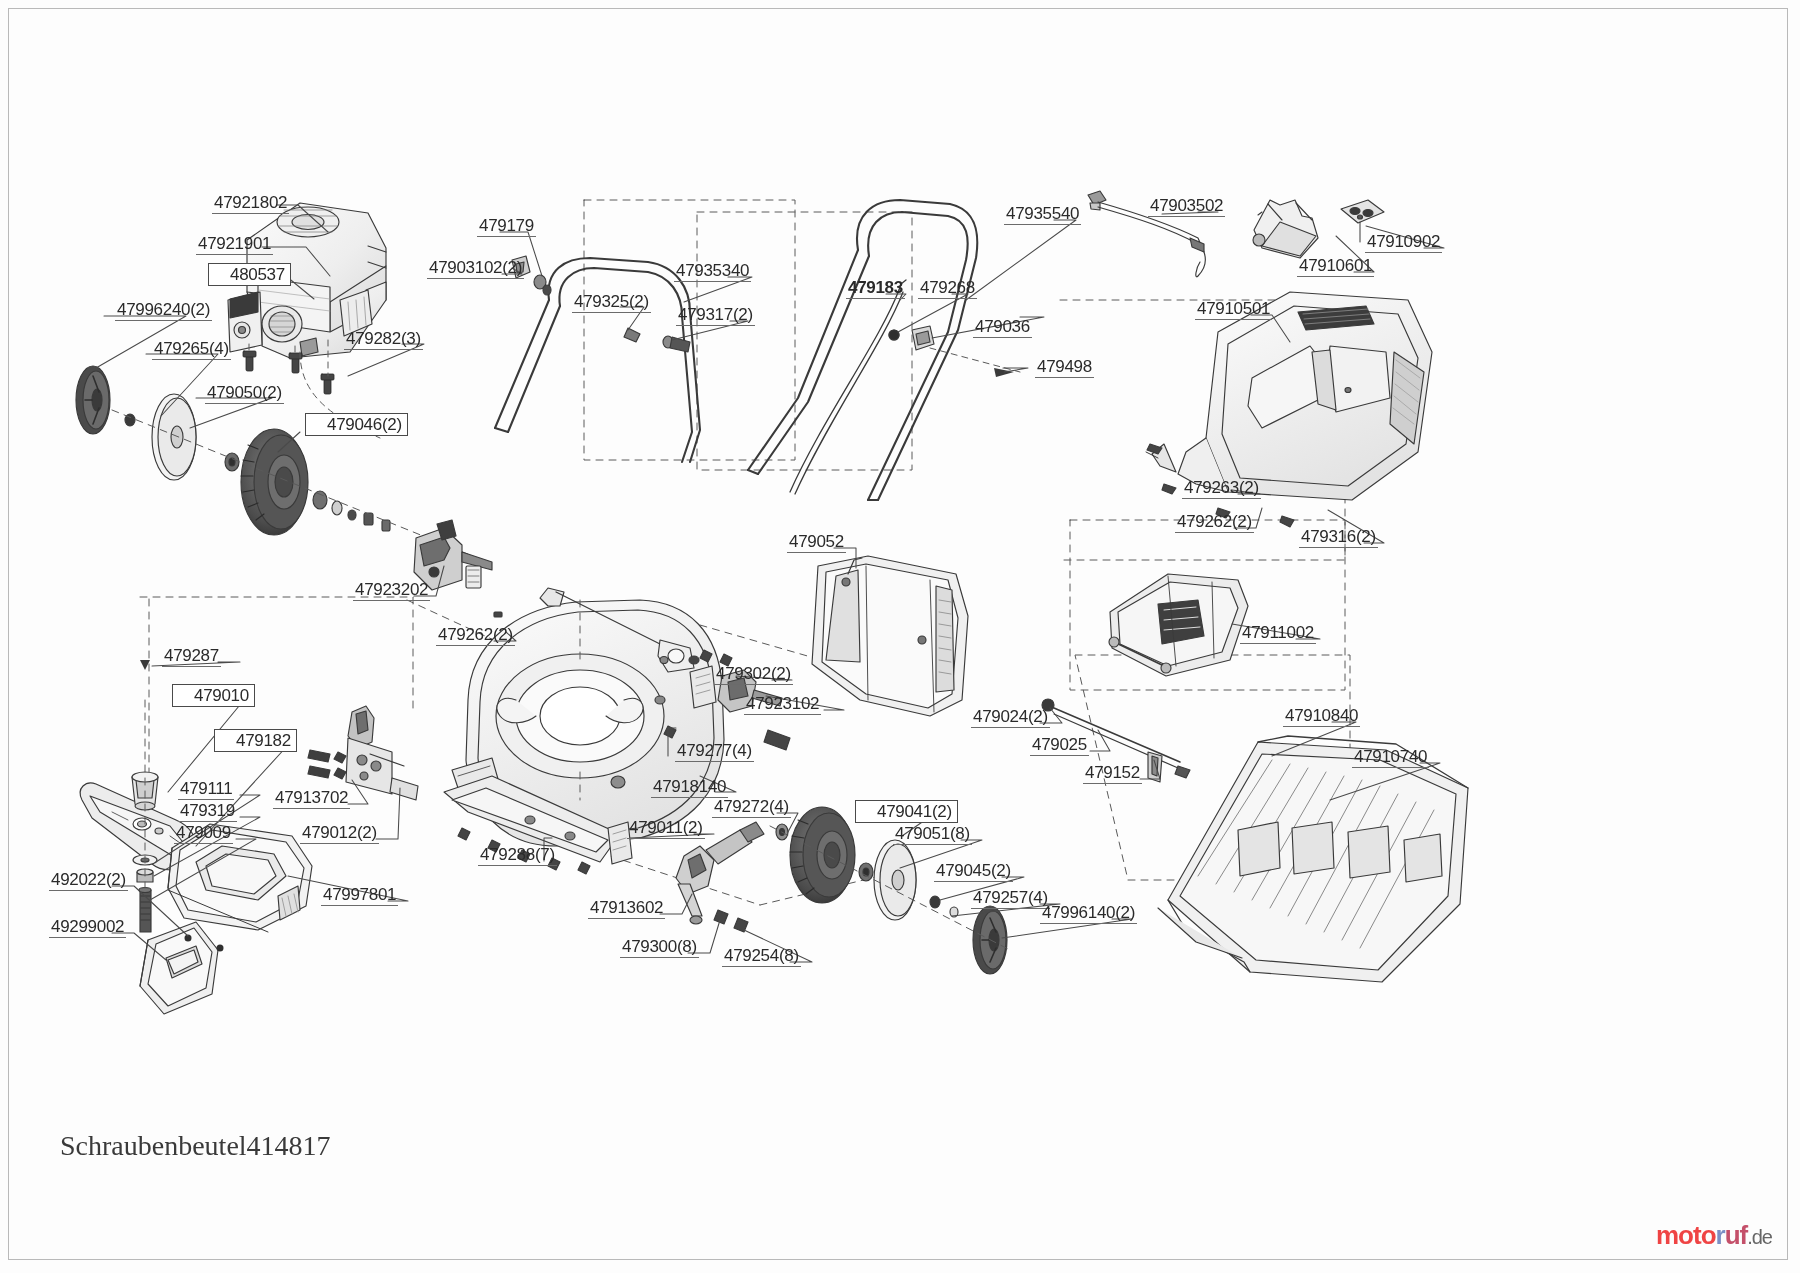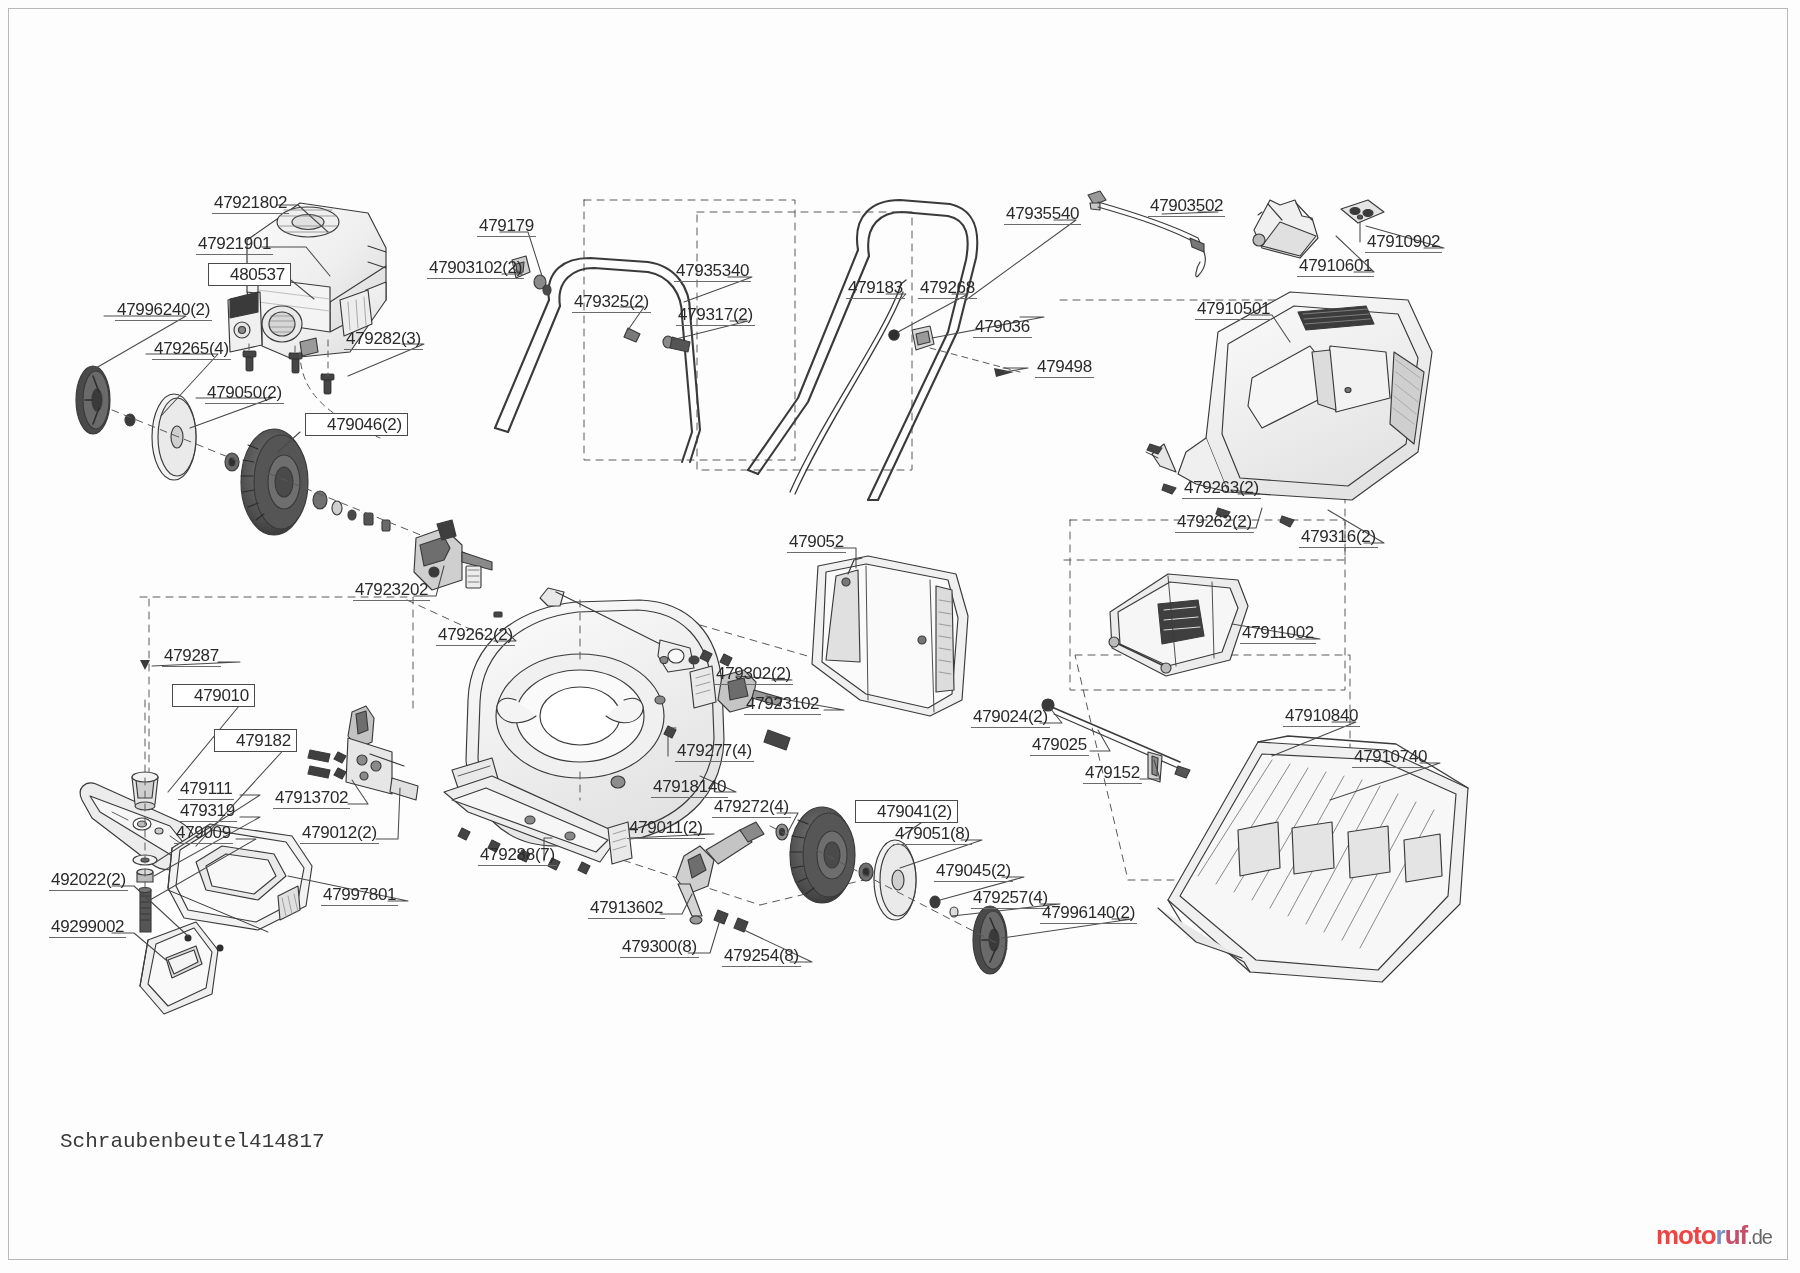--- a/index.html
+++ b/index.html
@@ -3,21 +3,21 @@
 <meta charset="utf-8">
 <style>
   html,body{margin:0;padding:0;background:#ffffff;}
   body{width:1800px;height:1273px;font-family:"Liberation Sans",sans-serif;overflow:hidden;}
   #stage{position:relative;width:1800px;height:1273px;background:#fdfdfd;}
   #frame{position:absolute;left:8px;top:8px;width:1780px;height:1252px;border:1px solid #b9b9b9;box-sizing:border-box;}
   svg.art{position:absolute;left:0;top:0;width:1800px;height:1273px;overflow:visible;}
   .lbl{position:absolute;font-family:"Liberation Sans",sans-serif;font-size:17px;color:#2a2a2a;letter-spacing:-0.3px;white-space:nowrap;
        border-bottom:1.3px solid #6b6b6b;padding:0 2px 1px 2px;line-height:19px;}
   .lbl.boxed{border:1.3px solid #4a4a4a;padding:1px 5px 1px 21px;background:#ffffff;}
-  .plain{position:absolute;font-family:Liberation Mono, monospace;font-size:21px;color:#3a3a3a;white-space:nowrap;border:none;}
+  .plain{position:absolute;font-family:Liberation Serif, serif;font-size:28px;color:#3a3a3a;white-space:nowrap;border:none;}
   .wm{position:absolute;right:28px;bottom:22px;font-family:"Liberation Sans",sans-serif;font-size:26px;letter-spacing:-1px;}
   .wm .a{color:#ef4444;font-weight:bold;}
   .wm .b{color:#7b8fc4;font-weight:bold;}
   .wm .c{color:#c4506a;font-weight:bold;}
   .wm .d{color:#666;font-weight:normal;font-size:20px;}
 </style>
 </head>
 <body>
 
 <div id="stage">
@@ -539,21 +539,21 @@
       <div class="lbl" style="left: 115px; top: 300px;">47996240(2)</div>
       <div class="lbl" style="left: 152px; top: 339px;">479265(4)</div>
       <div class="lbl" style="left: 205px; top: 383px;">479050(2)</div>
       <div class="lbl boxed" style="left: 305px; top: 413px;">479046(2)</div>
       <div class="lbl" style="left: 344px; top: 329px;">479282(3)</div>
       <div class="lbl" style="left: 477px; top: 216px;">479179</div>
       <div class="lbl" style="left: 427px; top: 258px;">47903102(2)</div>
       <div class="lbl" style="left: 572px; top: 292px;">479325(2)</div>
       <div class="lbl" style="left: 674px; top: 261px;">47935340</div>
       <div class="lbl" style="left: 676px; top: 305px;">479317(2)</div>
-      <div class="lbl" style="left: 846px; top: 278px;">479183</div>
+      <div class="lbl" style="left: 846px; top: 278px; font-weight: bold;">479183</div>
       <div class="lbl" style="left: 918px; top: 278px;">479268</div>
       <div class="lbl" style="left: 1004px; top: 204px;">47935540</div>
       <div class="lbl" style="left: 973px; top: 301px; margin-top: 16px;">479036</div>
       <div class="lbl" style="left: 1035px; top: 357px;">479498</div>
       <div class="lbl" style="left: 1148px; top: 196px;">47903502</div>
       <div class="lbl" style="left: 1297px; top: 256px;">47910601</div>
       <div class="lbl" style="left: 1365px; top: 232px;">47910902</div>
       <div class="lbl" style="left: 1195px; top: 299px;">47910501</div>
       <div class="lbl" style="left: 1182px; top: 478px;">479263(2)</div>
       <div class="lbl" style="left: 1175px; top: 512px;">479262(2)</div>

